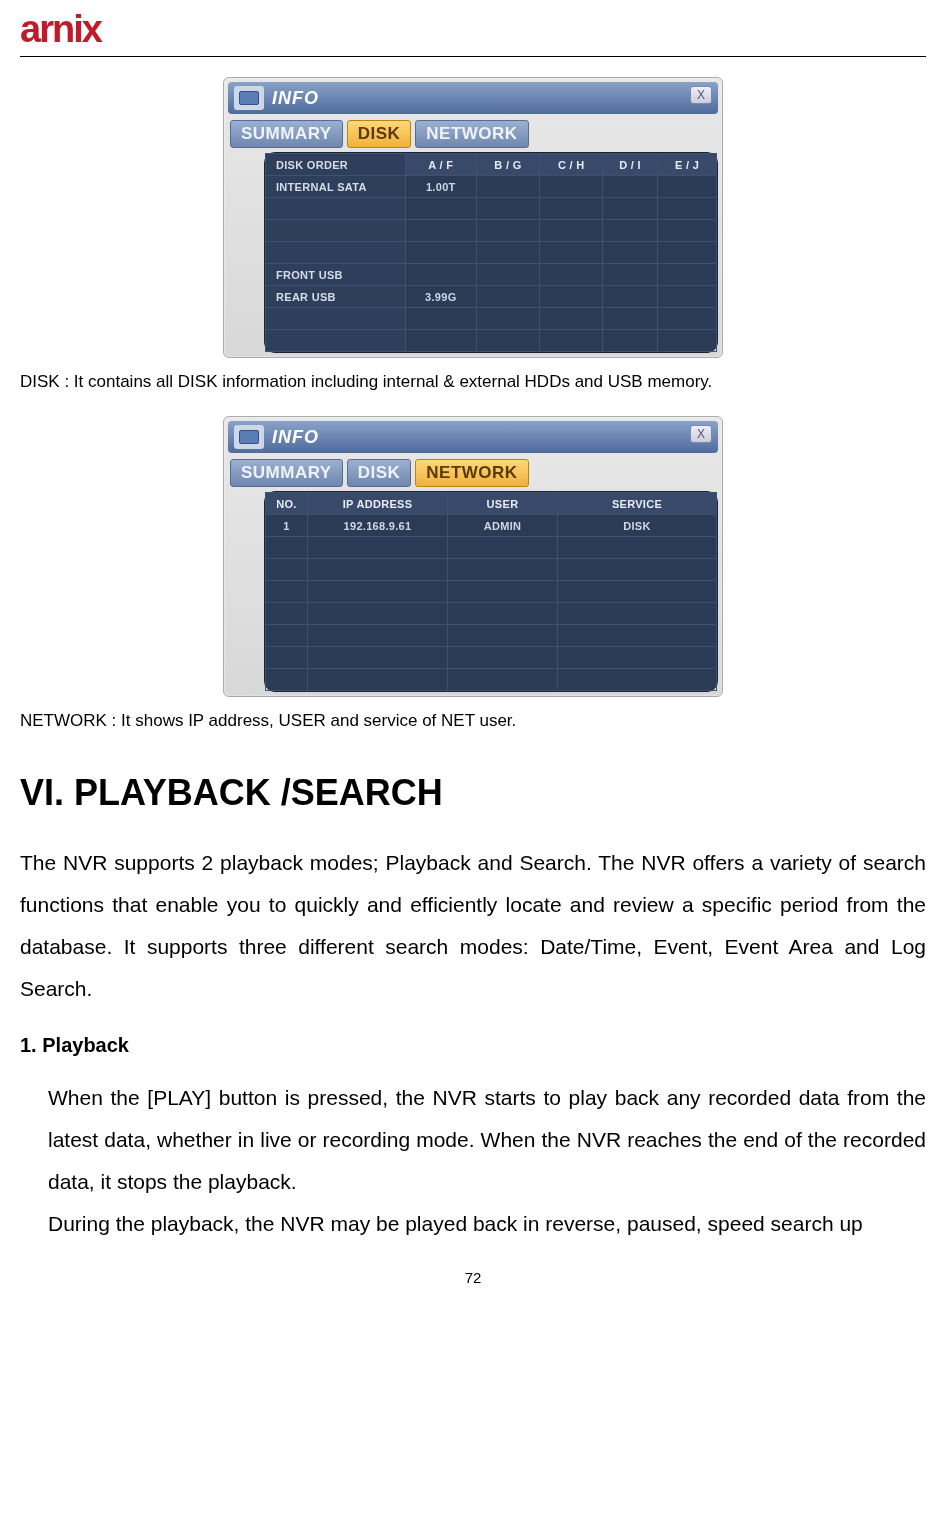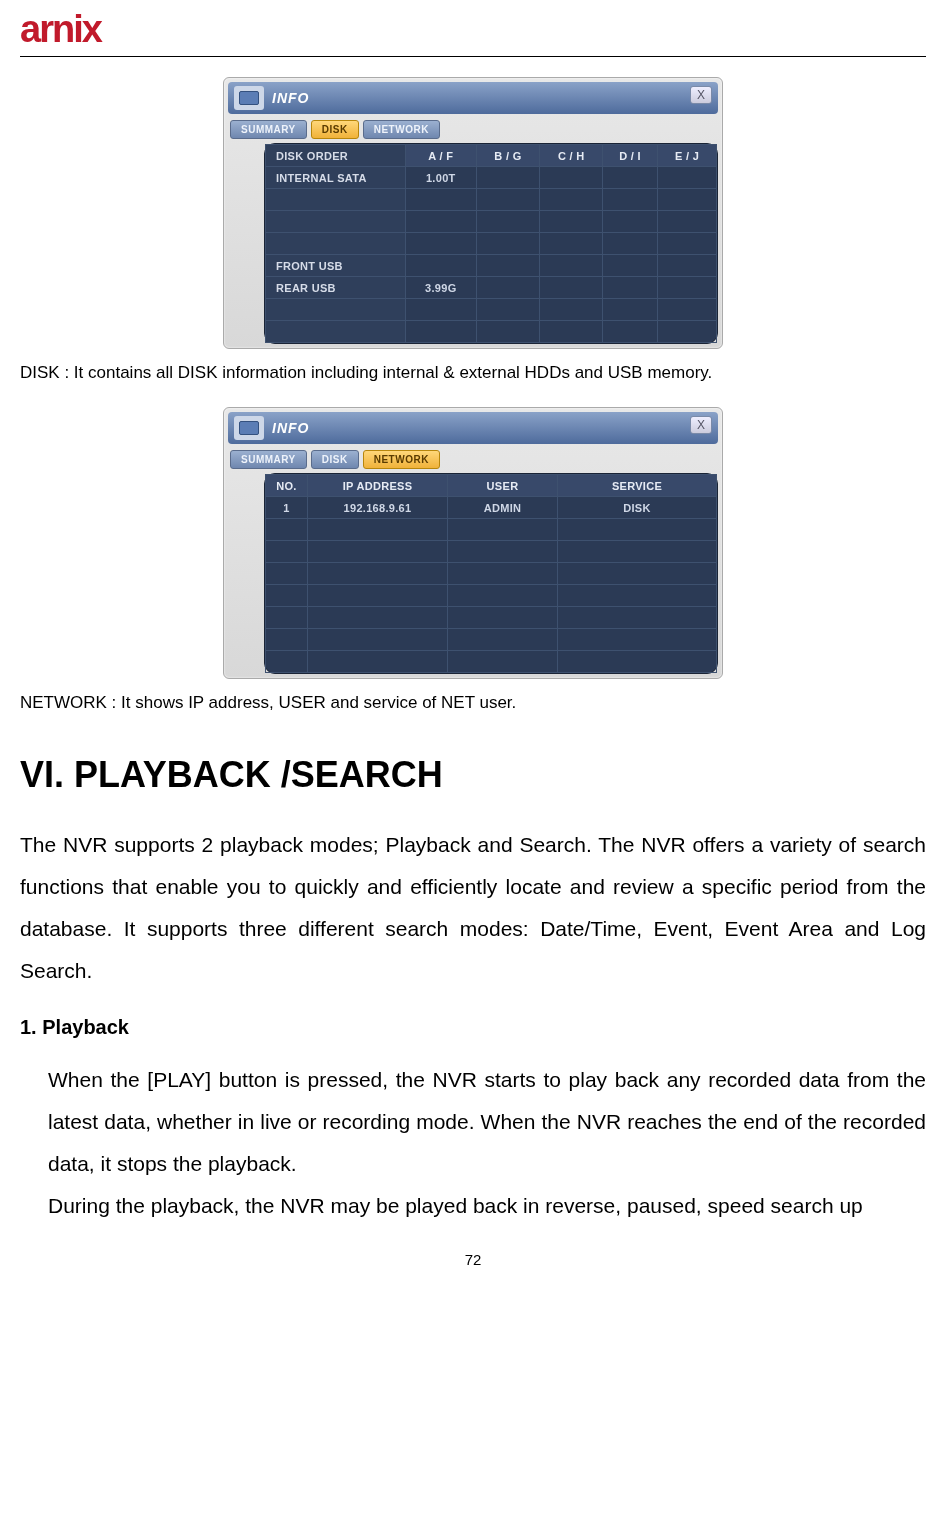--- a/index.html
+++ b/index.html
@@ -52,21 +52,21 @@
     position: relative;
     display:flex; align-items:center; justify-content:center;
   }
   .info-header .pc-icon::before{
     content:""; width:18px; height:12px; background:#5b7db5; border:1px solid #34517f; border-radius:2px;
   }
   .info-header-title {
     color: #fff;
     font-weight: bold;
     font-style: italic;
-    font-size: 14px;
+    font-size: 18px;
     letter-spacing: 1px;
   }
   .info-close {
     position: absolute;
     right: 6px; top: 4px;
     width: 22px; height: 18px;
     background: linear-gradient(#eef,#ccd);
     border: 1px solid #7a8aa8;
     border-radius: 3px;
     color:#556;
@@ -74,21 +74,21 @@
     display:flex;align-items:center;justify-content:center;
     cursor:pointer;
   }
   .tab-row {
     display: flex;
     gap: 4px;
     padding: 4px 2px;
   }
   .tab {
     padding: 3px 10px;
-    font-size: 10px;
+    font-size: 17px;
     font-weight: bold;
     letter-spacing: 0.5px;
     border-radius: 3px;
     border: 1px solid #5a6c8c;
     background: linear-gradient(#9bb0d0,#6f87af);
     color: #eef3fb;
     cursor:pointer;
   }
   .tab.active {
     background: linear-gradient(#ffd77a,#f0b23a);

